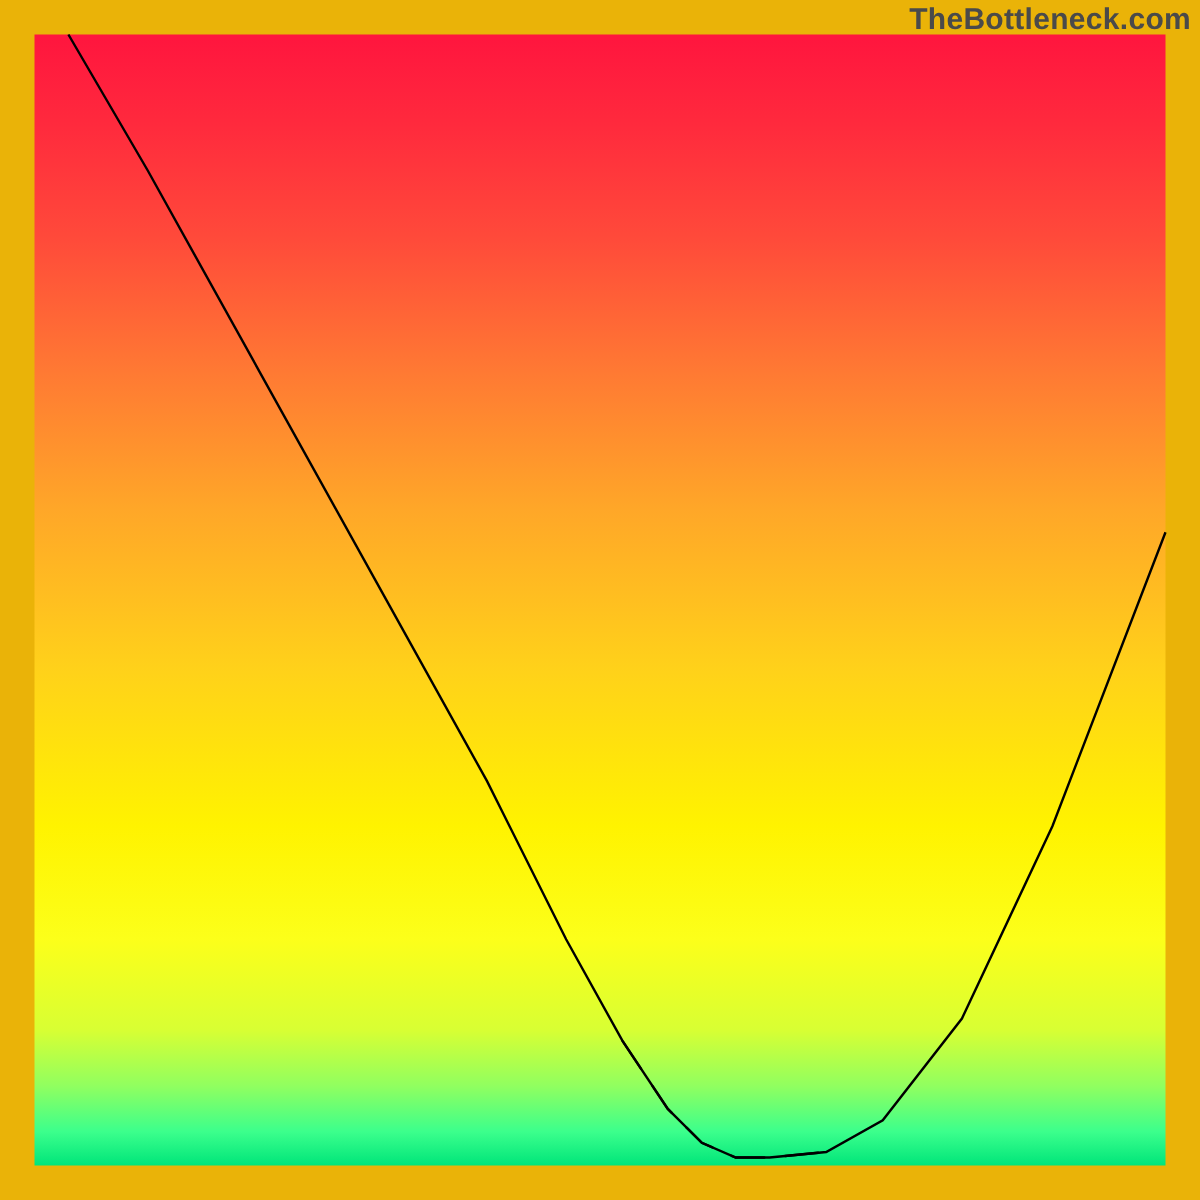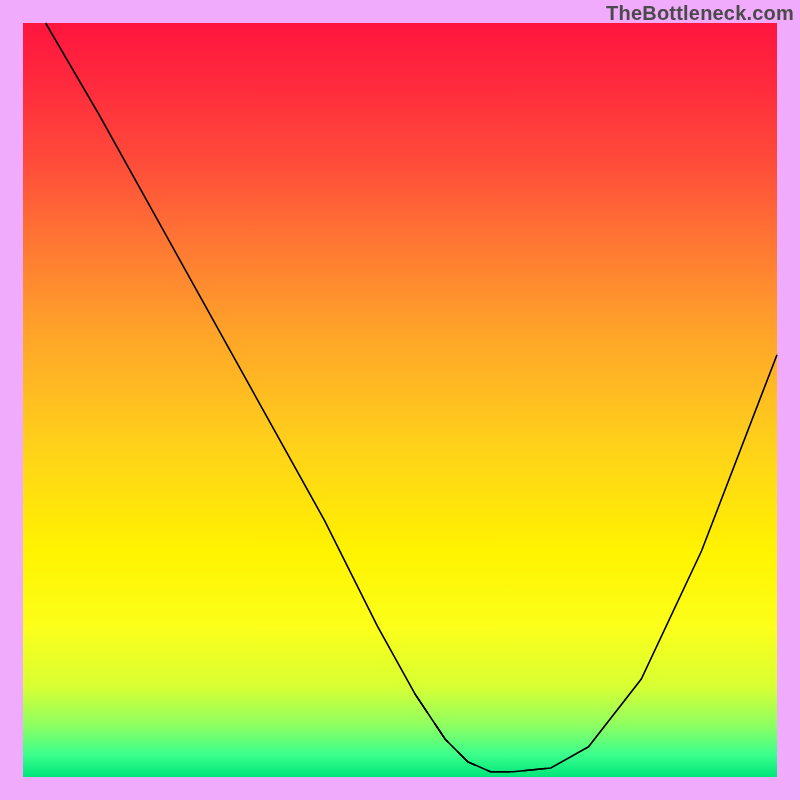--- a/index.html
+++ b/index.html
@@ -1,16 +1,16 @@
 <!DOCTYPE html>
 <html><head>
 <meta charset="utf-8">
 <style>
   html,body{margin:0;padding:0;width:800px;height:800px;background:#000;overflow:hidden;font-family:Arial,Helvetica,sans-serif}
-  .frame{position:absolute;left:0;top:0;width:800px;height:800px;background:#f0abfc}
+  .frame{position:absolute;left:0;top:0;width:800px;height:800px;background:#eab308}
   .plot-area{position:absolute;left:23px;top:23px;width:754px;height:754px;
     background:linear-gradient(to bottom,
       #ff153e 0%,
       #ff2a3d 8%,
       #ff4a3a 18%,
       #ff7a33 30%,
       #ffa728 42%,
       #ffd11a 56%,
       #fff300 70%,
       #fcff1a 80%,

